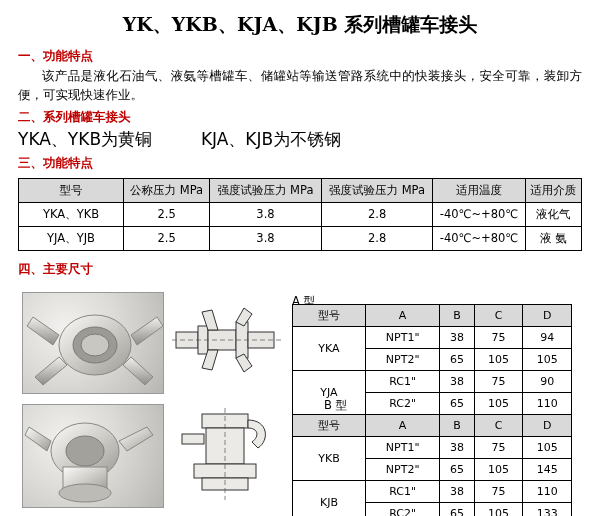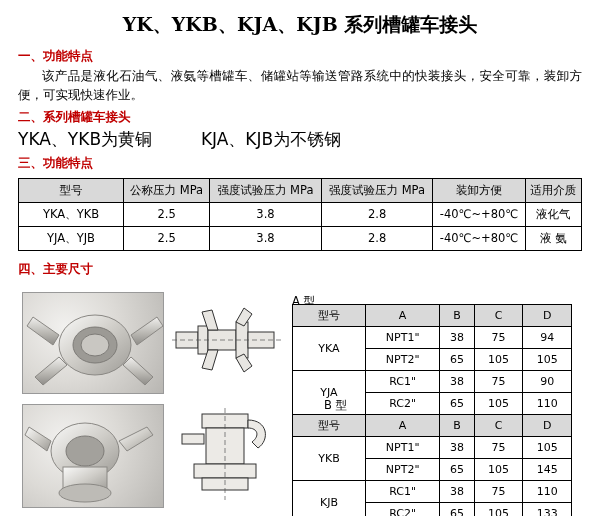--- a/index.html
+++ b/index.html
@@ -118,21 +118,21 @@
 
   <div class="sec-head">三、功能特点</div>
 
   <table class="perf">
     <tbody>
         <tr class="head">
       <td class="model">型号</td>
       <td>公称压力 MPa</td>
       <td>强度试验压力 MPa</td>
       <td>强度试验压力 MPa</td>
-      <td>装卸方便</td>
+      <td>适用温度</td>
       <td>适用介质</td>
     </tr>
     <tr>
       <td class="model">YKA、YKB</td>
       <td>2.5</td>
       <td>3.8</td>
       <td>2.8</td>
       <td>-40℃~+80℃</td>
       <td>液化气</td>
     </tr>

